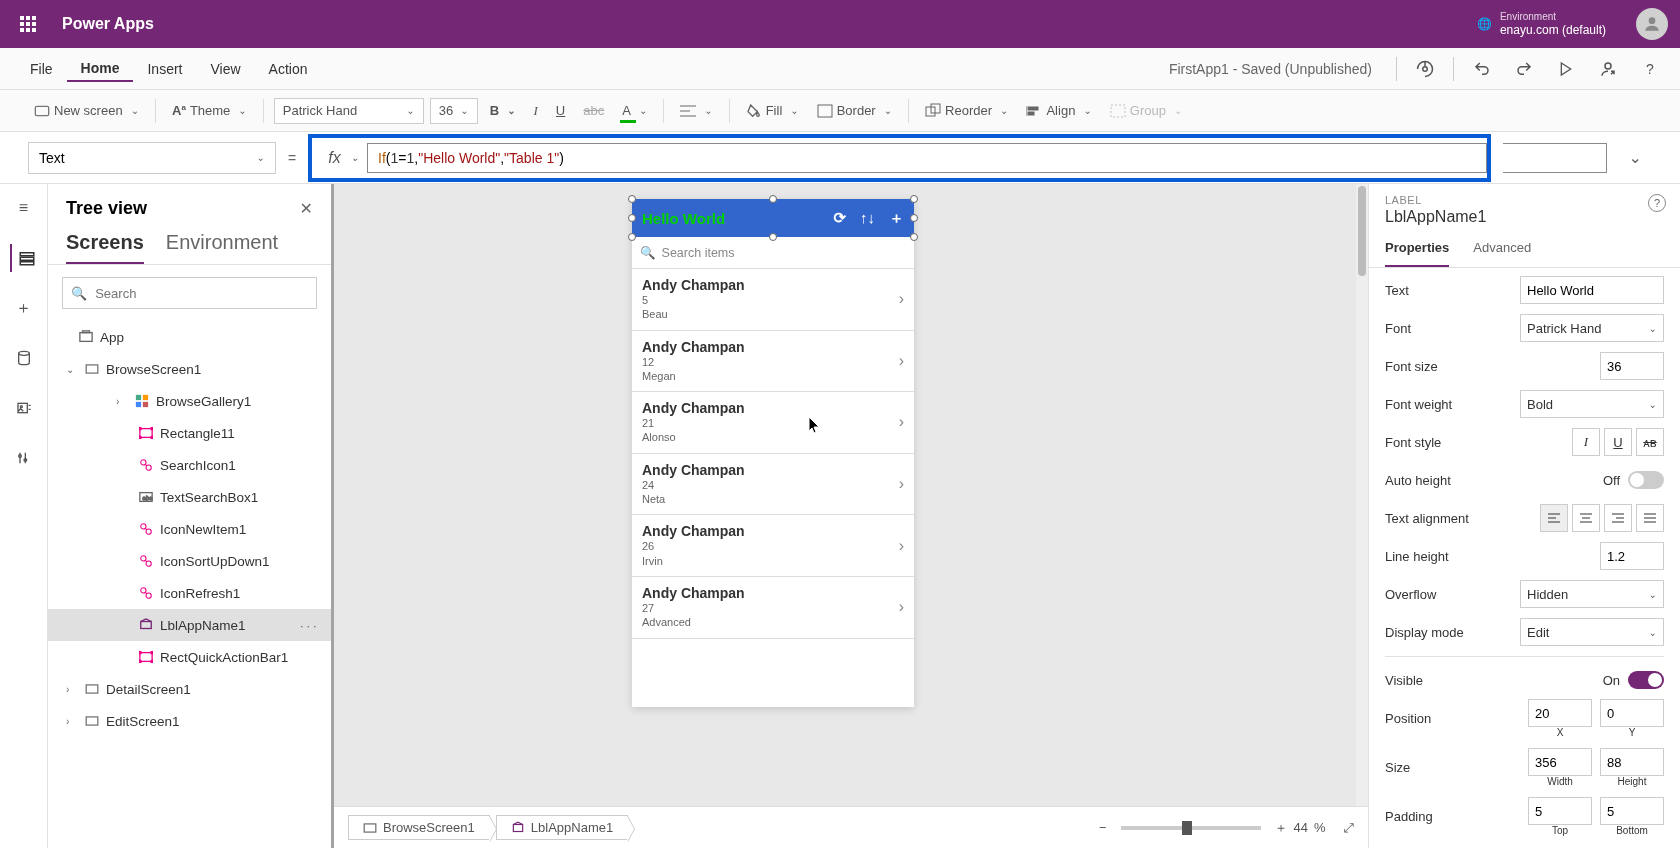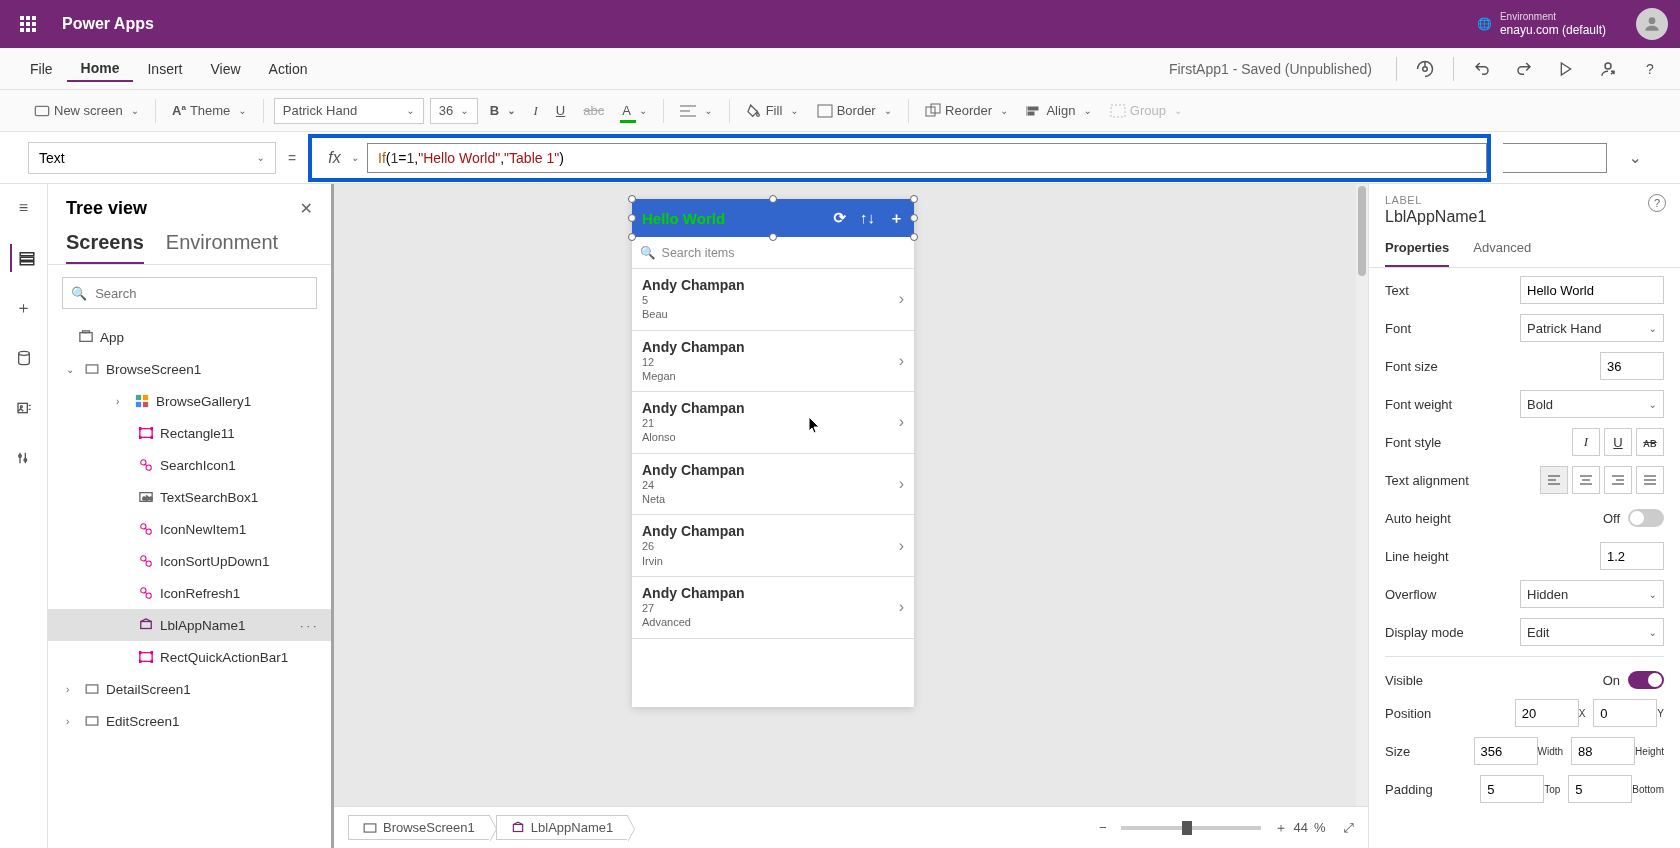--- a/index.html
+++ b/index.html
@@ -121,21 +121,21 @@
 .prop-input.small { width:62px; }
 .toggle { width:36px; height:18px; border-radius:9px; background:#ccc; position:relative; }
 .toggle .knob { width:14px; height:14px; border-radius:50%; background:#fff; position:absolute; top:2px; left:2px;}
 .toggle.on { background:#742774;}
 .toggle.on .knob { left:auto; right:2px;}
 .toggle-wrap { display:flex; align-items:center; gap:8px;}
 .btn-group { display:flex; gap:4px;}
 .btn-group .sq { width:28px;height:28px;border:1px solid #ccc; display:flex;align-items:center;justify-content:center; cursor:pointer; background:#fff;}
 .btn-group .sq.active { background:#eee;}
 .pair { display:flex; gap:8px;}
-.pair-col { display:flex; flex-direction:row; align-items:center; font-size:10px;}
+.pair-col { display:flex; flex-direction:column; align-items:center; font-size:10px;}
 .help-icon { position:absolute; top:10px; right:14px; width:18px;height:18px;border:1px solid #888; border-radius:50%; display:flex;align-items:center;justify-content:center;font-size:11px;color:#666;}
 .rp-header-rel{position:relative;}
 
 .cursor-arrow { position:absolute; left:474px; top:232px; pointer-events:none; }
 </style>
 </head>
 <body>
 
 <div class="topbar">
   <div class="waffle">
@@ -646,20 +646,29 @@
         </div>
       <div class="prop-row">
           <span>Font style</span>
         <div class="btn-group">
             <div class="sq" style="font-style:italic;font-family:serif;">I</div>
             <div class="sq" style="text-decoration:underline;">U</div>
             <div class="sq" style="text-decoration:line-through;">ᴀʙ</div>
           </div>
         </div>
       <div class="prop-row">
+          <span>Auto height</span>
+        <div class="toggle-wrap">
+            <span>Off</span>
+            <div class="toggle">
+              <div class="knob"></div>
+            </div>
+          </div>
+        </div>
+      <div class="prop-row">
           <span>Text alignment</span>
         <div class="btn-group">
           <div class="sq active">
               <svg width="14" height="12" stroke="#333">
                 <line x1="1" y1="2" x2="13" y2="2"></line>
                 <line x1="1" y1="6" x2="9" y2="6"></line>
                 <line x1="1" y1="10" x2="13" y2="10"></line>
               </svg>
             </div>
           <div class="sq">
@@ -679,29 +688,20 @@
           <div class="sq">
               <svg width="14" height="12" stroke="#333">
                 <line x1="1" y1="2" x2="13" y2="2"></line>
                 <line x1="1" y1="6" x2="13" y2="6"></line>
                 <line x1="1" y1="10" x2="13" y2="10"></line>
               </svg>
             </div>
         </div>
         </div>
       <div class="prop-row">
-          <span>Auto height</span>
-        <div class="toggle-wrap">
-            <span>Off</span>
-            <div class="toggle">
-              <div class="knob"></div>
-            </div>
-          </div>
-        </div>
-      <div class="prop-row">
           <span>Line height</span>
         <input class="prop-input small" value="1.2" style="">
         </div>
       <div class="prop-row">
           <span>Overflow</span>
         <div class="prop-input wide">
             <span>Hidden</span>
             <span class="chev">⌄</span>
           </div>
         </div>

